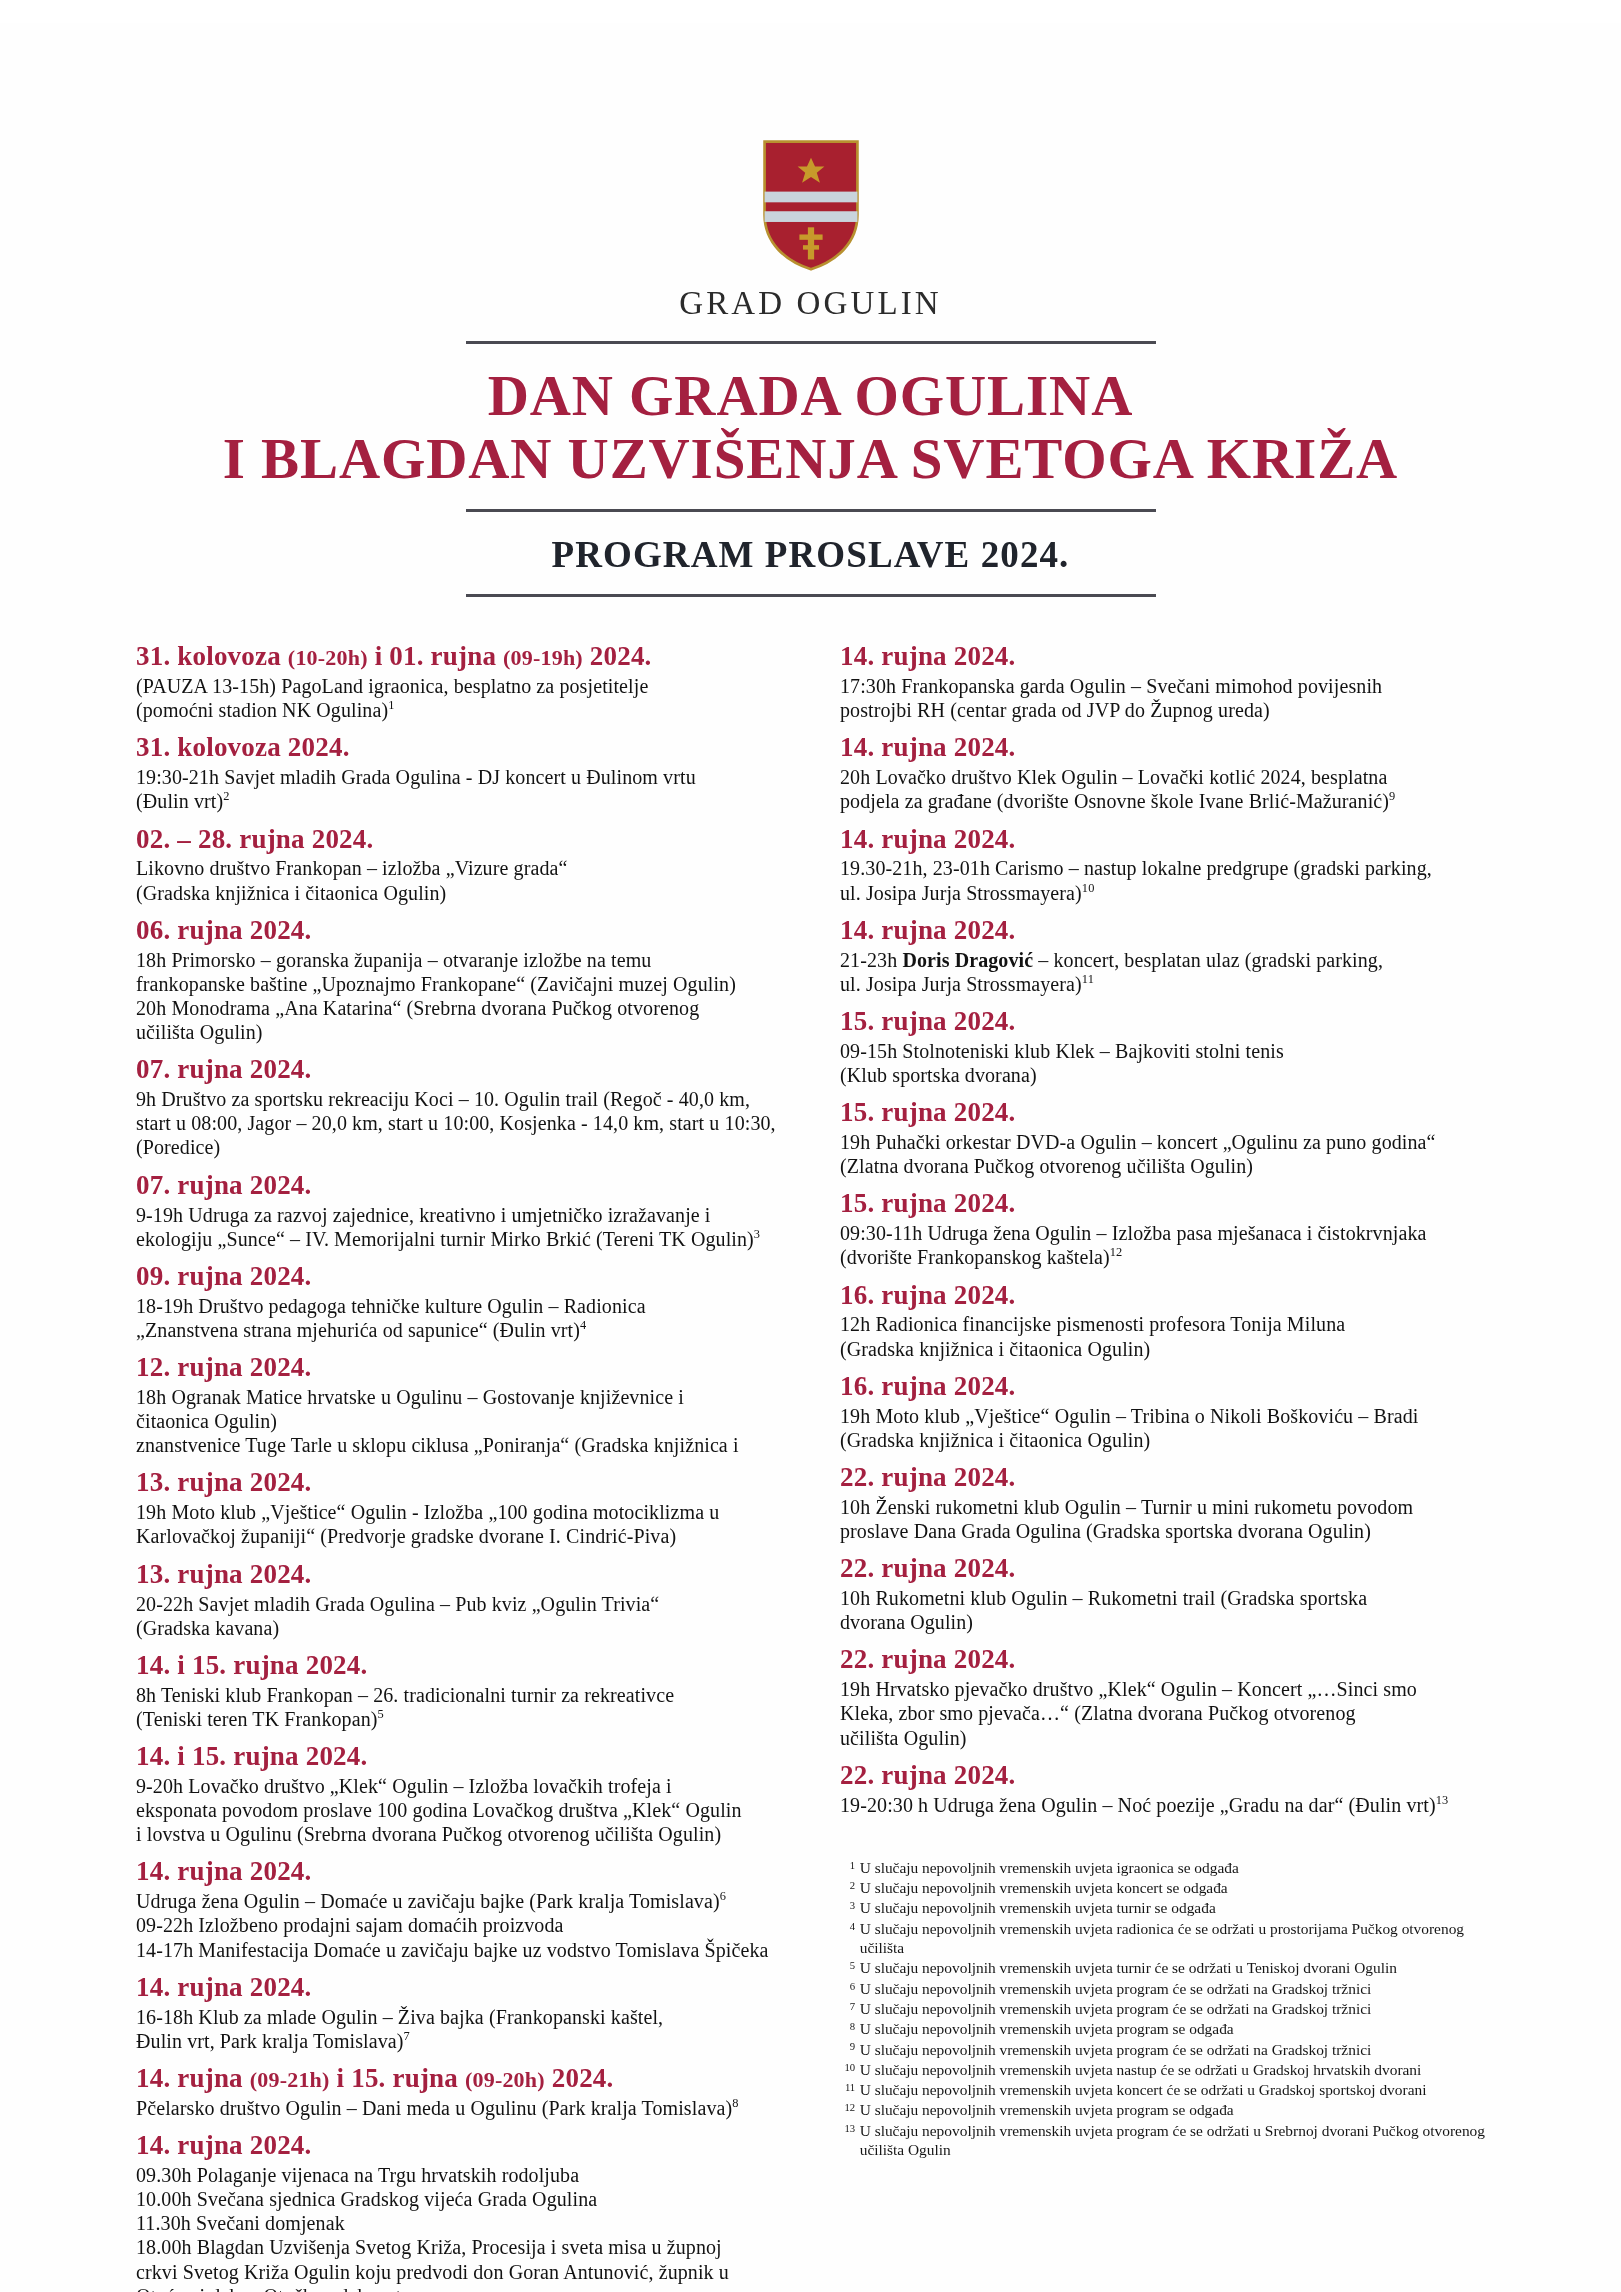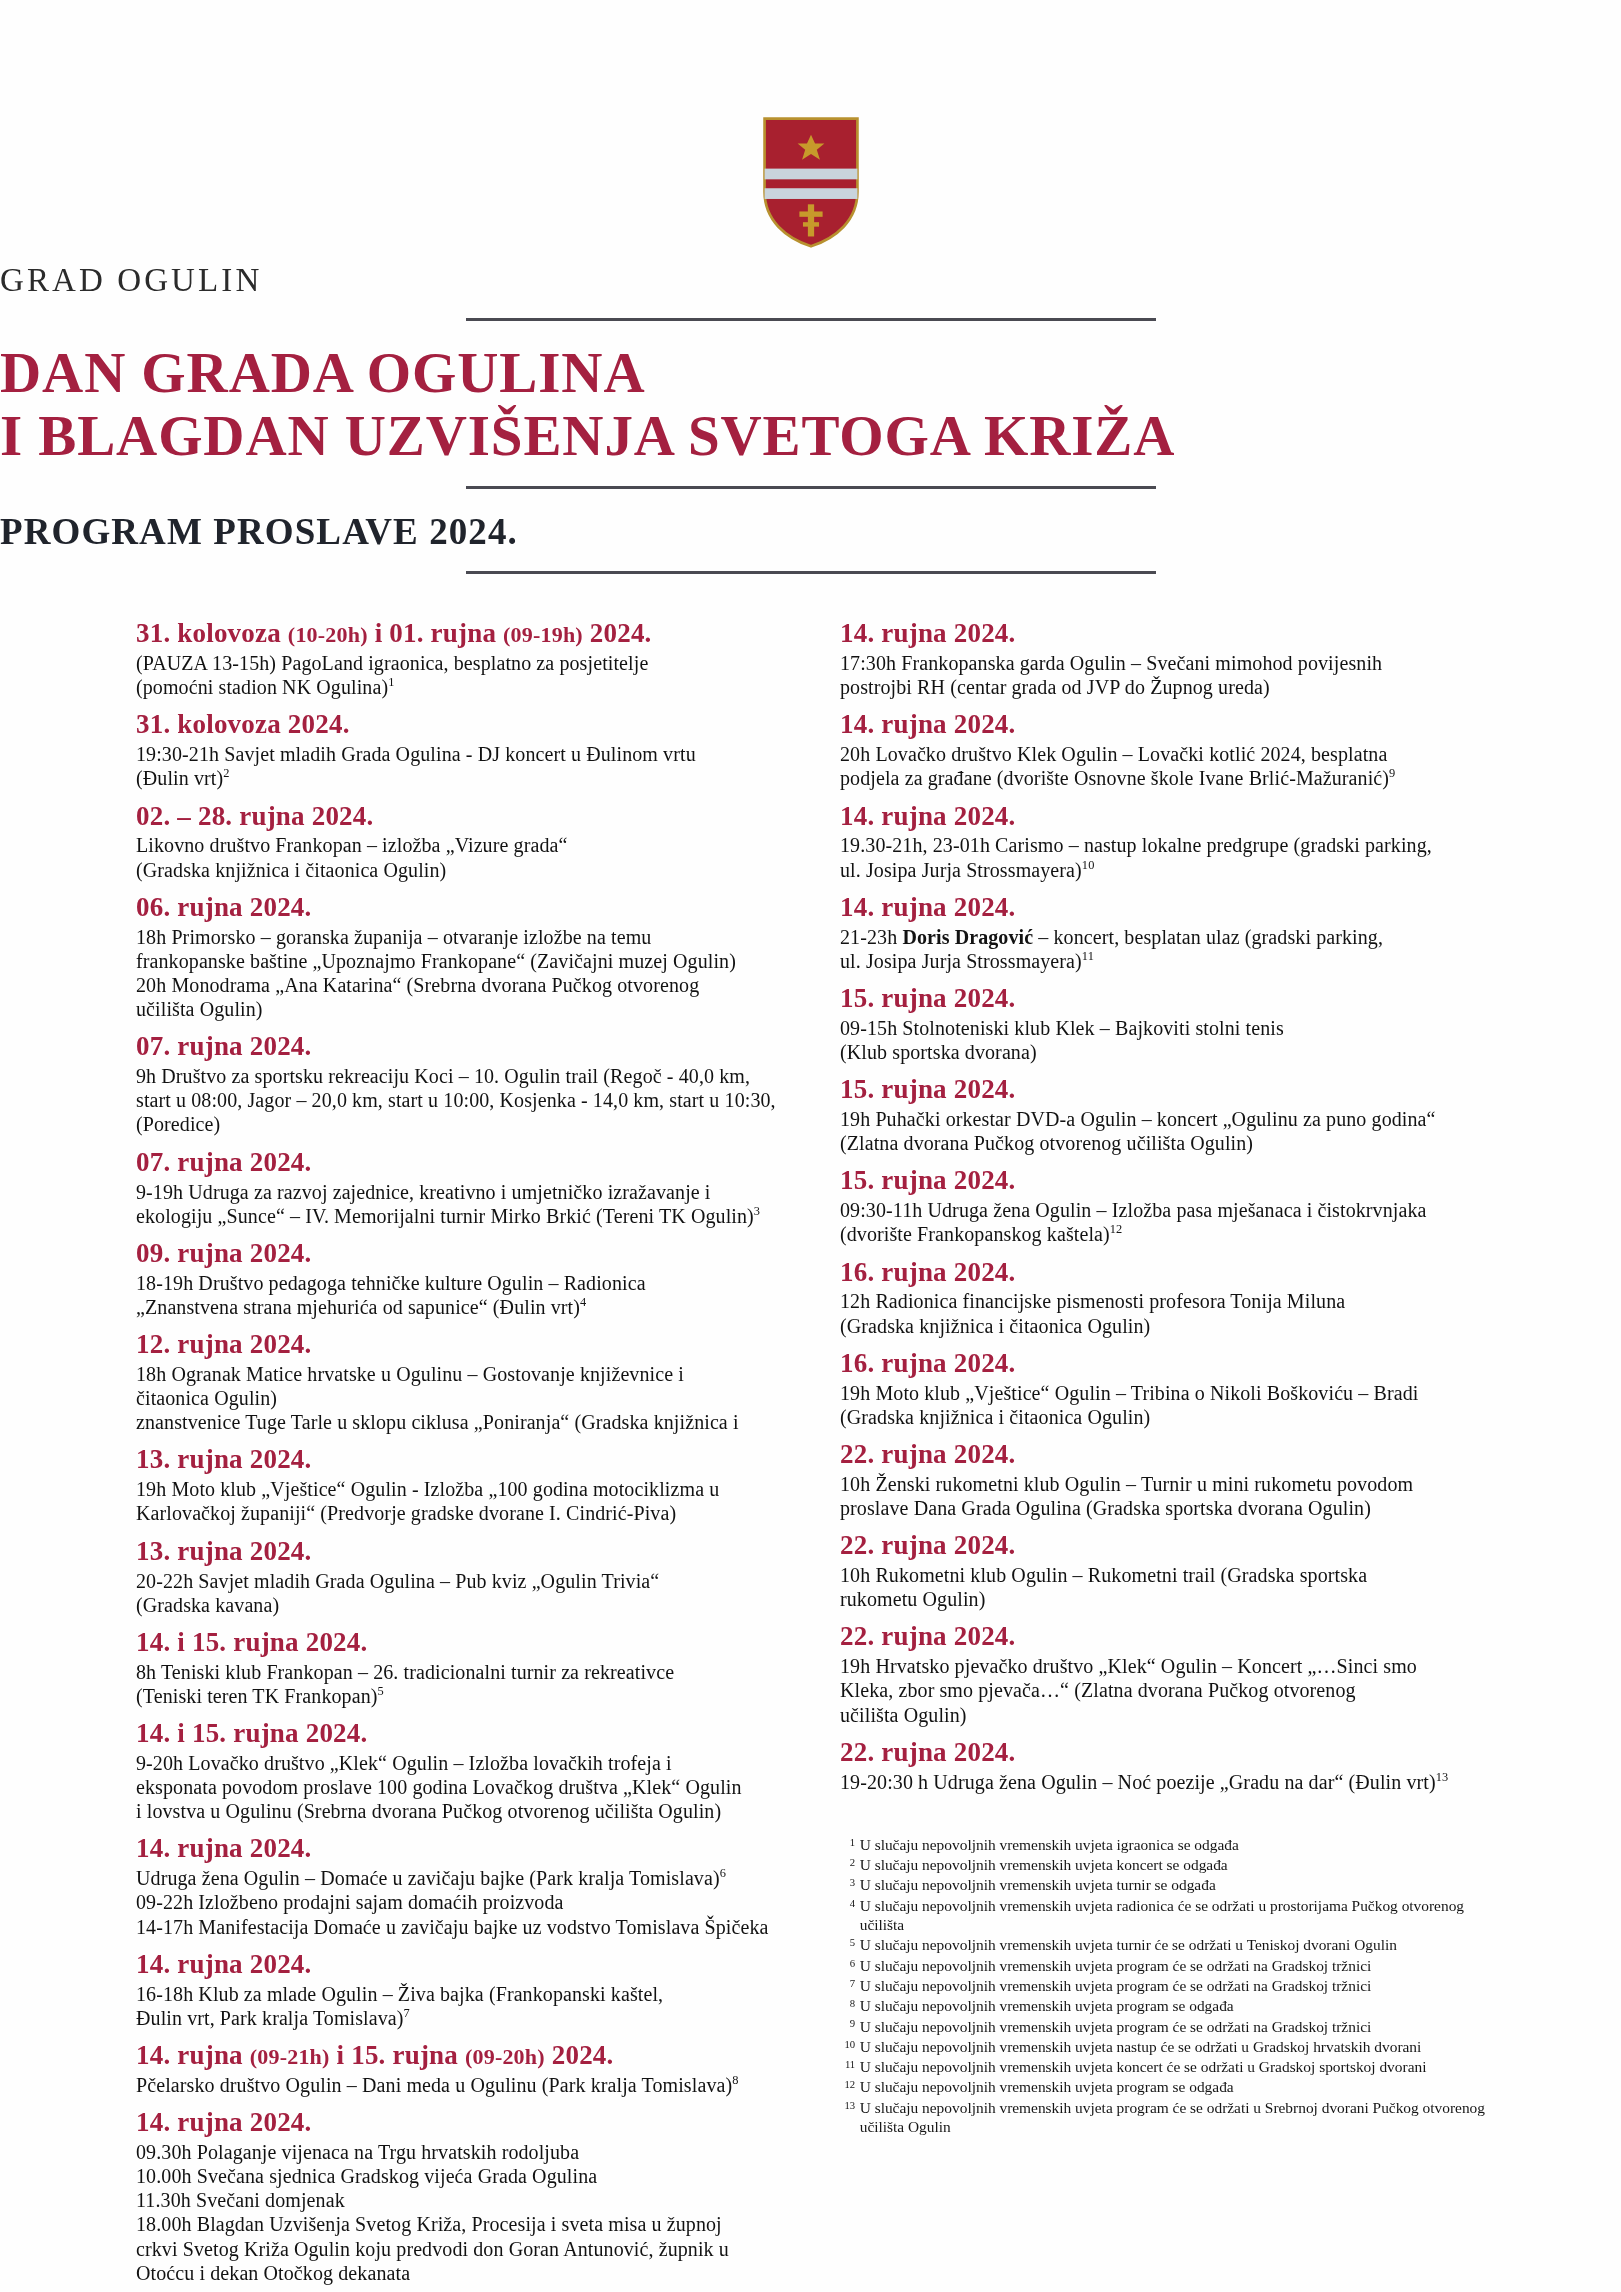--- a/index.html
+++ b/index.html
@@ -19,20 +19,22 @@
     width: 1621px;
     height: 2293px;
     position: relative;
     background: #fefefe;
     box-sizing: border-box;
   }
 
   
   .header {
     padding-top: 115px;
+    text-align: center;
+    margin-top: 23px;
   }
   .crest-wrap {
     display: flex;
     justify-content: center;
     align-items: flex-end;
   }
   .crest {
     width: 100px;
     height: 134px;
     display: block;
@@ -371,21 +373,21 @@
             <div class="entry-date">22. rujna 2024.</div>
             <div class="entry-body">
               <span class="entry-line">10h Ženski rukometni klub Ogulin – Turnir u mini rukometu povodom</span>
               <span class="entry-line">proslave Dana Grada Ogulina (Gradska sportska dvorana Ogulin)</span>
             </div>
           </div>
           <div class="entry">
             <div class="entry-date">22. rujna 2024.</div>
             <div class="entry-body">
               <span class="entry-line">10h Rukometni klub Ogulin – Rukometni trail (Gradska sportska</span>
-              <span class="entry-line">rukometu Ogulin)</span>
+              <span class="entry-line">dvorana Ogulin)</span>
             </div>
           </div>
           <div class="entry">
             <div class="entry-date">22. rujna 2024.</div>
             <div class="entry-body">
               <span class="entry-line">19h Hrvatsko pjevačko društvo „Klek“ Ogulin – Koncert „…Sinci smo</span>
               <span class="entry-line">Kleka, zbor smo pjevača…“ (Zlatna dvorana Pučkog otvorenog</span>
               <span class="entry-line">učilišta Ogulin)</span>
             </div>
           </div>

